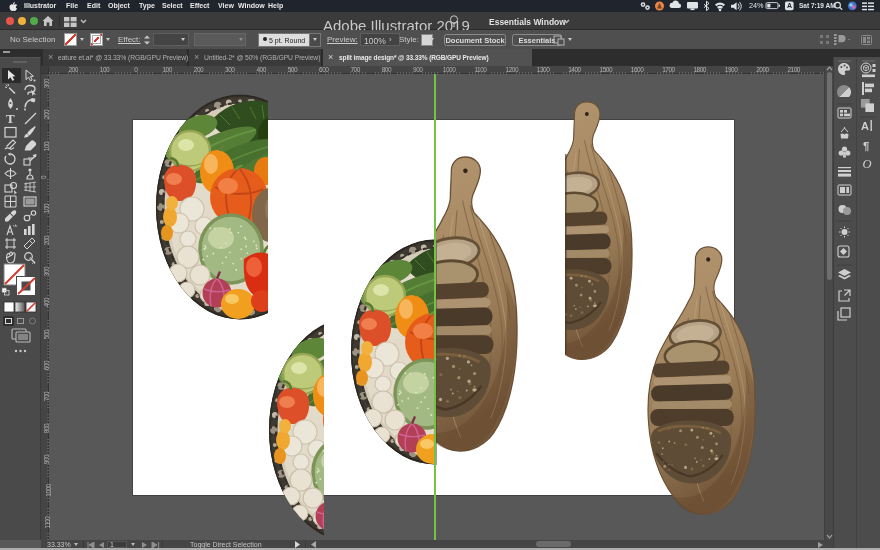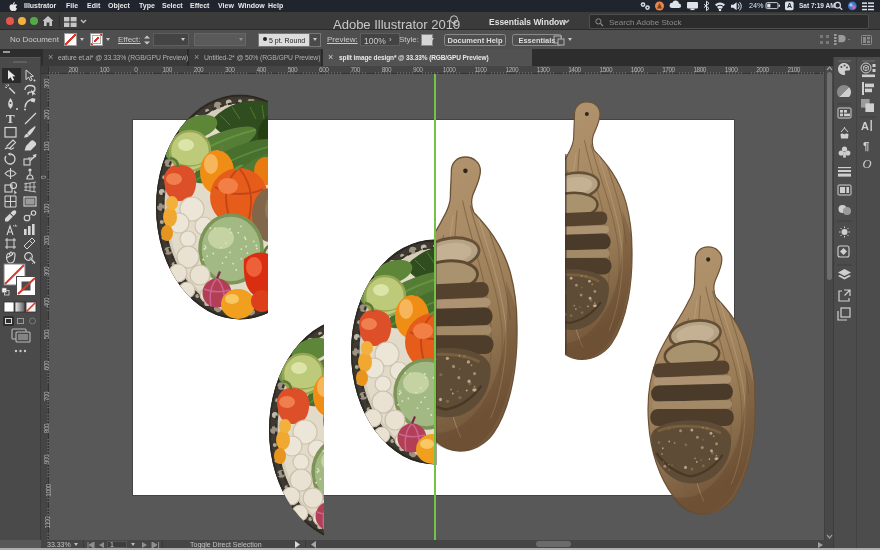--- a/index.html
+++ b/index.html
@@ -431,42 +431,34 @@
       <g fill="#c6c6c6">
           <rect x="0" y="0" width="5.4" height="4.4"></rect>
           <rect x="6.6" y="0" width="6" height="4.4"></rect>
           <rect x="0" y="5.6" width="5.4" height="4.4"></rect>
           <rect x="6.6" y="5.6" width="6" height="4.4"></rect>
         </g>
     </svg>
     <svg class="abs" style="left:80px;top:7px" width="7" height="5" viewBox="0 0 7 5">
         <path d="M1 1 L3.5 3.6 L6 1" stroke="#bdbdbd" stroke-width="1.4" fill="none"></path>
       </svg>
-    <div class="abs" style="left:333px;top:4.5px;color:#c8c8c8;font-size:13px">Adobe Illustrator 2019</div>
+    <div class="abs" style="left:323px;top:4.5px;color:#c8c8c8;font-size:15px">Adobe Illustrator 2019</div>
 
     <svg class="abs" style="left:449px;top:2.5px" width="10" height="13" viewBox="0 0 10 13">
       <circle cx="5" cy="4.4" r="3.6" fill="none" stroke="#c4c4c4" stroke-width="1"></circle>
       <path d="M3.6 8.4 h2.8 M3.9 10 h2.2 M4.3 11.5 h1.4" stroke="#c4c4c4" stroke-width="1" fill="none"></path>
     </svg>
     <div class="abs" style="left:489px;top:4.5px;color:#e2e2e2;font-size:8.5px;font-weight:bold">Essentials Window</div>
     <svg class="abs" style="left:563px;top:7px" width="7" height="5" viewBox="0 0 7 5">
         <path d="M1 1 L3.5 3.6 L6 1" stroke="#bdbdbd" stroke-width="1.4" fill="none"></path>
       </svg>
 
-    <div class="abs" style="left:589px;top:2px;width:280px;height:14.5px;background:#2c2c2c;border:1px solid #4e4e4e;border-radius:2px">
-      <svg class="abs" style="left:5px;top:3px" width="9" height="9" viewBox="0 0 9 9">
-        <circle cx="3.4" cy="3.4" r="2.6" fill="none" stroke="#909090" stroke-width="1"></circle>
-        <path d="M5.4 5.4 L8 8" stroke="#909090" stroke-width="1.1"></path>
-        <path d="M7 4.5 l1.5 0" stroke="#909090" stroke-width="0"></path>
-      </svg>
-      <div class="abs" style="left:19px;top:3px;color:#8c8c8c;font-size:8px">Search Adobe Stock</div>
-    </div>
   </div>
   <div id="controlbar" class="abs">
-    <div class="itm" style="left:10px">No Document</div>
+    <div class="itm" style="left:10px">No Selection</div>
     <div class="swatch" style="left:64px;top:3px"></div>
     <div class="caret" style="left:80px;top:8px"></div>
     <div class="swatch" style="left:90px;top:3px"></div>
     <div class="abs" style="left:93px;top:6px;width:7px;height:7px;border:1.6px solid #fff;outline:1px solid #aaa"></div>
     <div class="caret" style="left:106px;top:8px"></div>
     <div class="itm" style="left:118px;text-decoration:underline">Effect:</div>
     <svg class="abs" style="left:143px;top:3.5px" width="8" height="12" viewBox="0 0 8 12">
       <path d="M1 4.5 L4 1.5 L7 4.5 Z" fill="#c9c9c9"></path>
         <path d="M1 7.5 L4 10.5 L7 7.5 Z" fill="#c9c9c9"></path>
     </svg>
@@ -482,21 +474,21 @@
     <div class="abs" style="left:310px;top:2.5px;width:11px;height:14px;background:#4a4a4a;border:1px solid #777;border-left:none"></div>
     <div class="caret" style="left:312.5px;top:8px"></div>
     <div class="itm" style="left:327px;text-decoration:underline">Preview:</div>
     <div class="abs" style="left:360px;top:3px;width:40px;height:13px;background:#434343;border:1px solid #5e5e5e;color:#ccc;font-size:8.5px">
         <span style="position:absolute;left:3px;top:1.5px">100%</span>
       </div>
     <div class="itm" style="left:389px;color:#c9c9c9">›</div>
     <div class="itm" style="left:399px">Style:</div>
     <div class="abs" style="left:421px;top:3.5px;width:12px;height:12px;background:#d6d6d6;border:1px solid #888"></div>
     <div class="caret" style="left:430px;top:8px"></div>
-    <div class="btn" style="left:444px;width:62px;line-height:11px">Document Help</div>
+    <div class="btn" style="left:444px;width:62px;line-height:11px">Document Stock</div>
     <div class="btn" style="left:512px;width:50px;line-height:11px">Essentials</div>
 
     <svg class="abs" style="left:553px;top:4.5px" width="12" height="11" viewBox="0 0 12 11">
       <rect x="1" y="1" width="7" height="7" fill="none" stroke="#b5b5b5" stroke-width="1"></rect>
       <rect x="5" y="4" width="6" height="6" fill="#4f4f4f" stroke="#b5b5b5" stroke-width="1"></rect>
     </svg>
     <div class="caret" style="left:568px;top:8px"></div>
 
     <svg class="abs" style="left:820px;top:5px" width="9" height="9" viewBox="0 0 9 9">
       <g fill="#787878">

